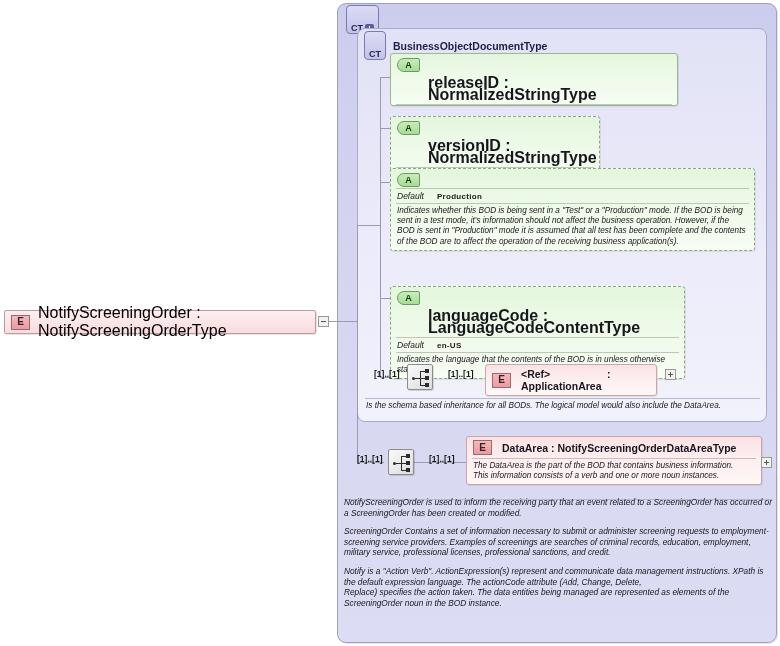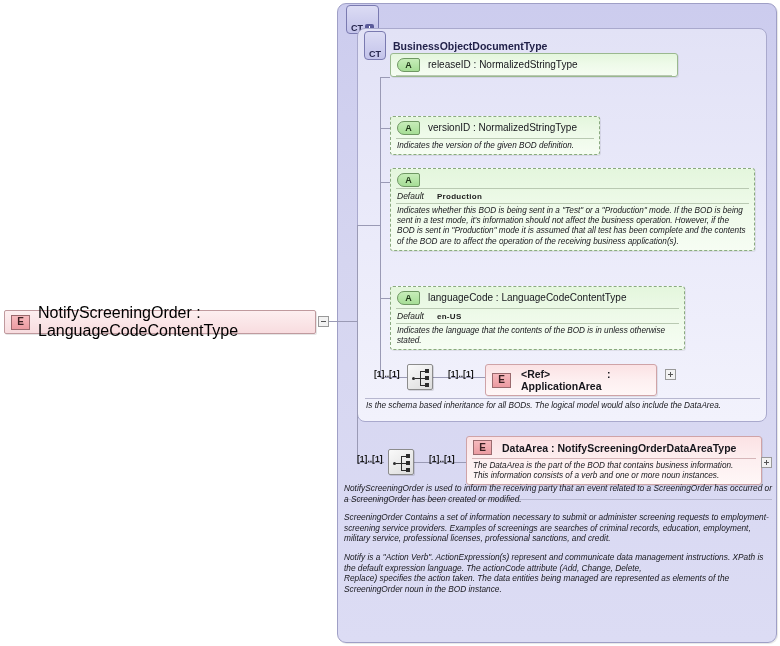--- a/index.html
+++ b/index.html
@@ -101,22 +101,23 @@
     background:linear-gradient(180deg,#e4f6dd 0%,#eefae9 45%,#f6fdf3 100%);
     box-shadow:1px 1px 0 rgba(0,0,0,.07);
   }
   .attr.solid{border:1px solid #9ab88f;border-radius:3px;}
   .attr.dashed{border:1px dashed #8aa97f;border-radius:3px;}
   .attr-head{
     display:flex;align-items:flex-start;gap:8px;
     padding:4px 6px 3px 6px;
   }
   .attr-name{
-    font-size:10px;font-weight:normal;color:#16161c;line-height:12px;
+    font-size:16px;font-weight:bold;color:#16161c;line-height:12px;
     padding-top:1px;
+    margin-top:18px;
   }
   .sep{height:1px;background:#b9c9b2;margin:0 5px;}
   .attr-default{
     display:flex;align-items:baseline;gap:13px;padding:2px 6px 2px 6px;
     font-size:8.5px;color:#1c1c1c;
   }
   .attr-default .k{font-style:italic;}
   .attr-default .v{font-weight:bold;font-size:8px;letter-spacing:.3px;}
   .attr-doc{
     padding:2px 7px 3px 6px;
@@ -167,21 +168,21 @@
 
   
   .note{
     position:absolute;font-size:8.2px;font-style:italic;
     color:#17171c;line-height:10.4px;
   }
   .noteline{position:absolute;height:1px;background:#b7b7cf;}
 
   
   #bottom-doc{
-    position:absolute;left:344px;top:483px;width:428px;
+    position:absolute;left:344px;top:497px;width:428px;
     font-size:8.3px;font-style:italic;color:#17171c;line-height:10.6px;
   }
   #bottom-doc p{margin:0 0 8px 0;}
   #bottom-doc p:last-child{margin-bottom:0;}
 </style>
 </head>
 <body>
 
 <div class="canvas">
 
@@ -215,21 +216,21 @@
   <div class="ln h" style="left:380px;top:182px;width:10px;"></div>
   <div class="ln h" style="left:380px;top:298px;width:10px;"></div>
   <div class="ln h" style="left:380px;top:377px;width:27px;"></div>
 
   <div class="ln h" style="left:433px;top:377px;width:52px;"></div>
 
   <div class="ln h" style="left:414px;top:462px;width:52px;"></div>
 
   <div id="root-el">
     <span class="ebadge">E</span>
-    <span class="lbl">NotifyScreeningOrder  :  LanguageCodeContentType</span>
+    <span class="lbl">NotifyScreeningOrder  :  NotifyScreeningOrderType</span>
   </div>
   <div class="expander" style="left:318px;top:316px;"></div>
 
   <div class="attr solid" style="left:390px;top:53px;width:288px;">
     <div class="attr-head">
       <span class="abadge">A</span>
       <span class="attr-name">releaseID  :  NormalizedStringType</span>
     </div>
     <div class="sep"></div>
   </div>

